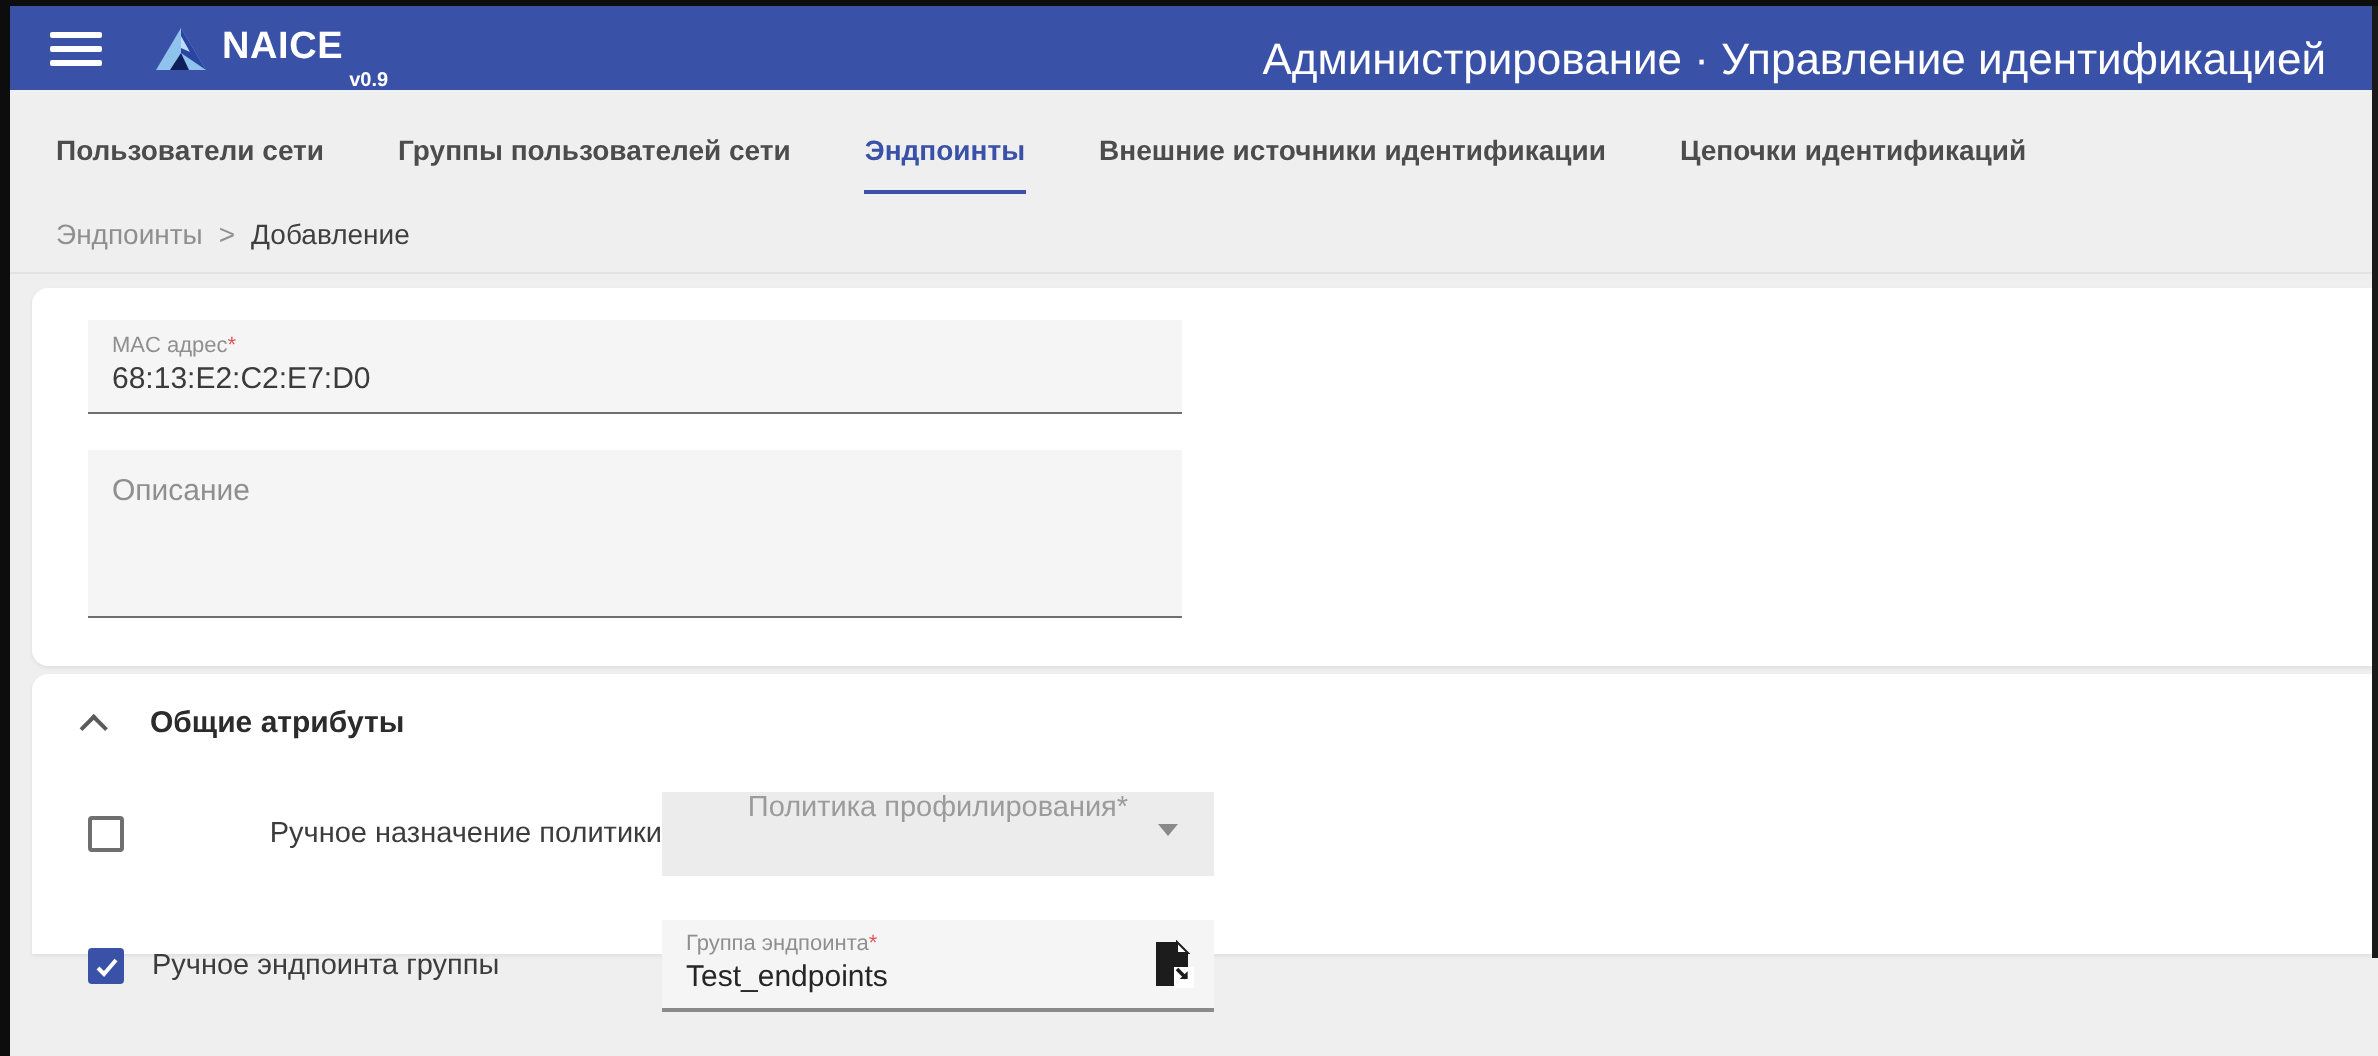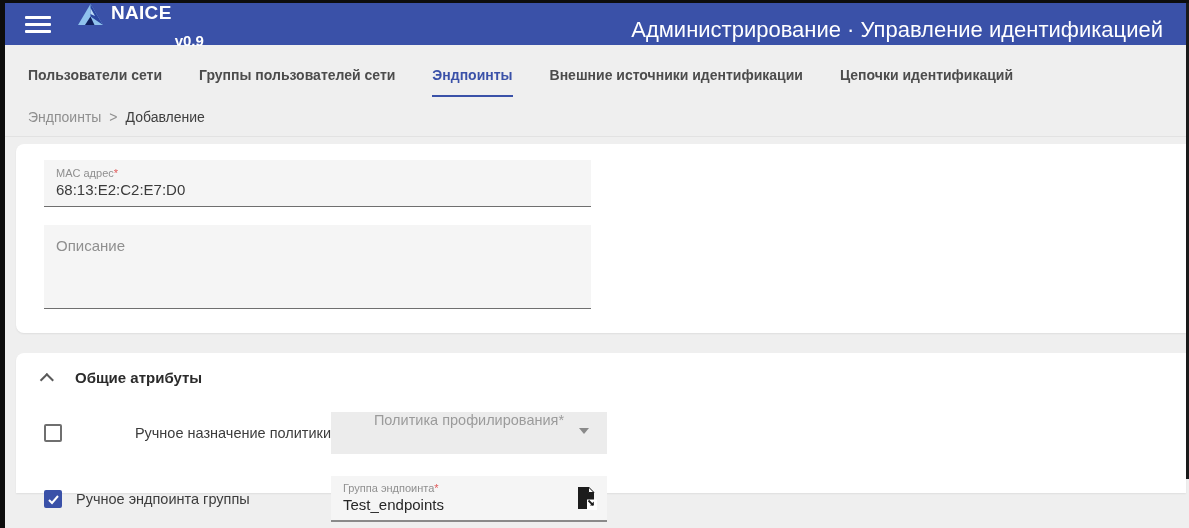--- a/index.html
+++ b/index.html
@@ -14,24 +14,24 @@
   }
   .right-edge { position:absolute; top:0; right:0; width:3px; height:476px; background:#1a1a1a; z-index:50; }
 
   
   .app-header {
     height:42px; background:#3a51a8; display:flex; align-items:center;
     padding:0 26px 0 20px; color:#fff;
   }
   .hamburger { width:26px; display:flex; flex-direction:column; gap:4px; cursor:pointer; }
   .hamburger span { display:block; height:3px; background:#fff; border-radius:1px; }
-  .logo-wrap { display:flex; align-items:flex-start; margin-left:26px; }
+  .logo-wrap { display:flex; align-items:center; margin-left:26px; }
   .logo-svg { width:27px; height:25px; }
   .app-name { font-size:19px; font-weight:bold; letter-spacing:.3px; margin-left:7px; }
-  .app-version { font-size:15px; font-weight:bold; margin-left:3px; position:relative; top:3px;margin-top:27px; }
+  .app-version { font-size:10px; font-weight:bold; margin-left:3px; position:relative; top:3px;margin-top:27px; }
   .header-title { margin-left:auto; font-size:22px; font-weight:normal;margin-top:12px; }
 
   
   .tab-bar { display:flex; gap:37px; padding:22px 0 0 23px; }
   .tab {
     font-size:14px; font-weight:600; color:#4c4c4c; padding-bottom:12px;
     cursor:pointer; border-bottom:2px solid transparent; white-space:nowrap;
   }
   .tab.active { color:#3a51a8; border-bottom-color:#3a51a8; }
 
@@ -43,21 +43,21 @@
   .crumb-parent { color:#8f8f8f; cursor:pointer; }
   .crumb-sep { color:#8f8f8f; }
   .crumb-current { color:#3f3f3f; }
 
   
   .card {
     background:#fff; margin:7px 3px 0 11px; padding:16px 0 24px 28px;
     border-radius:8px 0 0 8px;
     box-shadow:0 1px 2px rgba(0,0,0,.07);
   }
-  .card.section-card { border-radius:8px 0 0 0; margin-top:20px; height:140px; }
+  .card.section-card { border-radius:8px 0 0 0; margin-top:4px; height:140px; }
 
   
   .field {
     width:547px; background:#f5f5f5; border-bottom:1px solid #6f6f6f;
     padding:7px 12px 8px;
   }
   .field-label { font-size:11px; color:#8f8f8f; }
   .req { color:#e05959; }
   .field-input {
     display:block; width:100%; border:none; background:transparent; outline:none;

